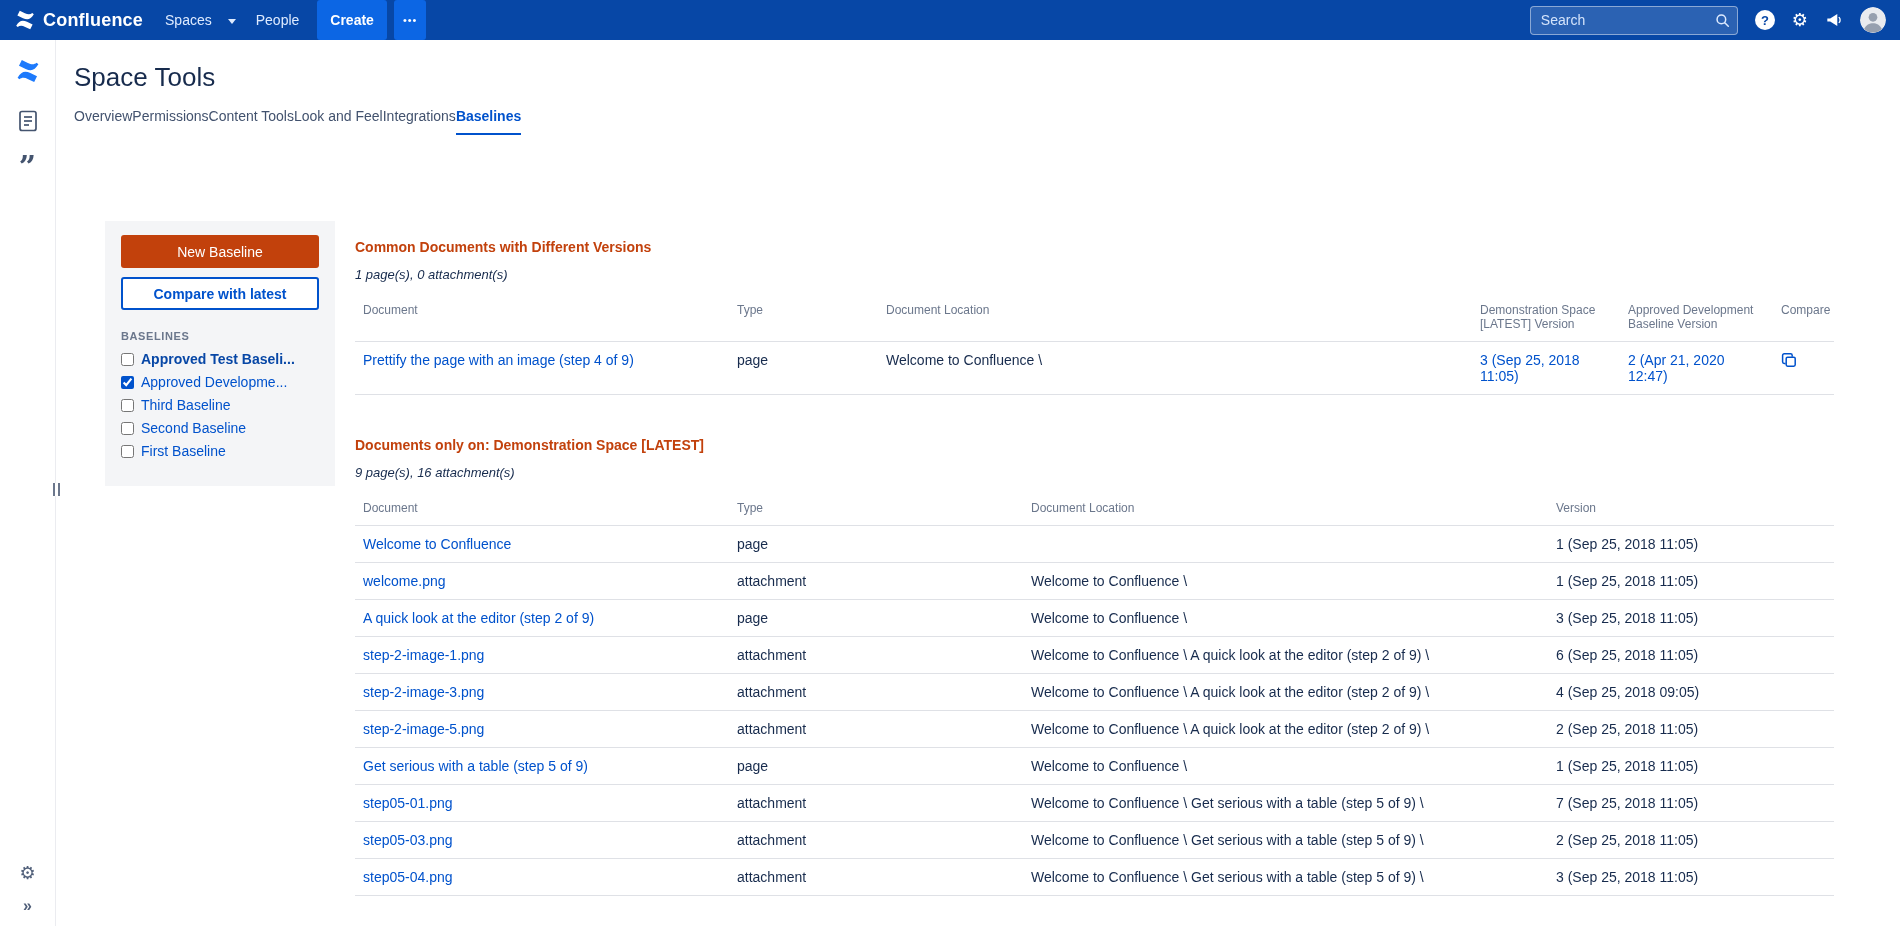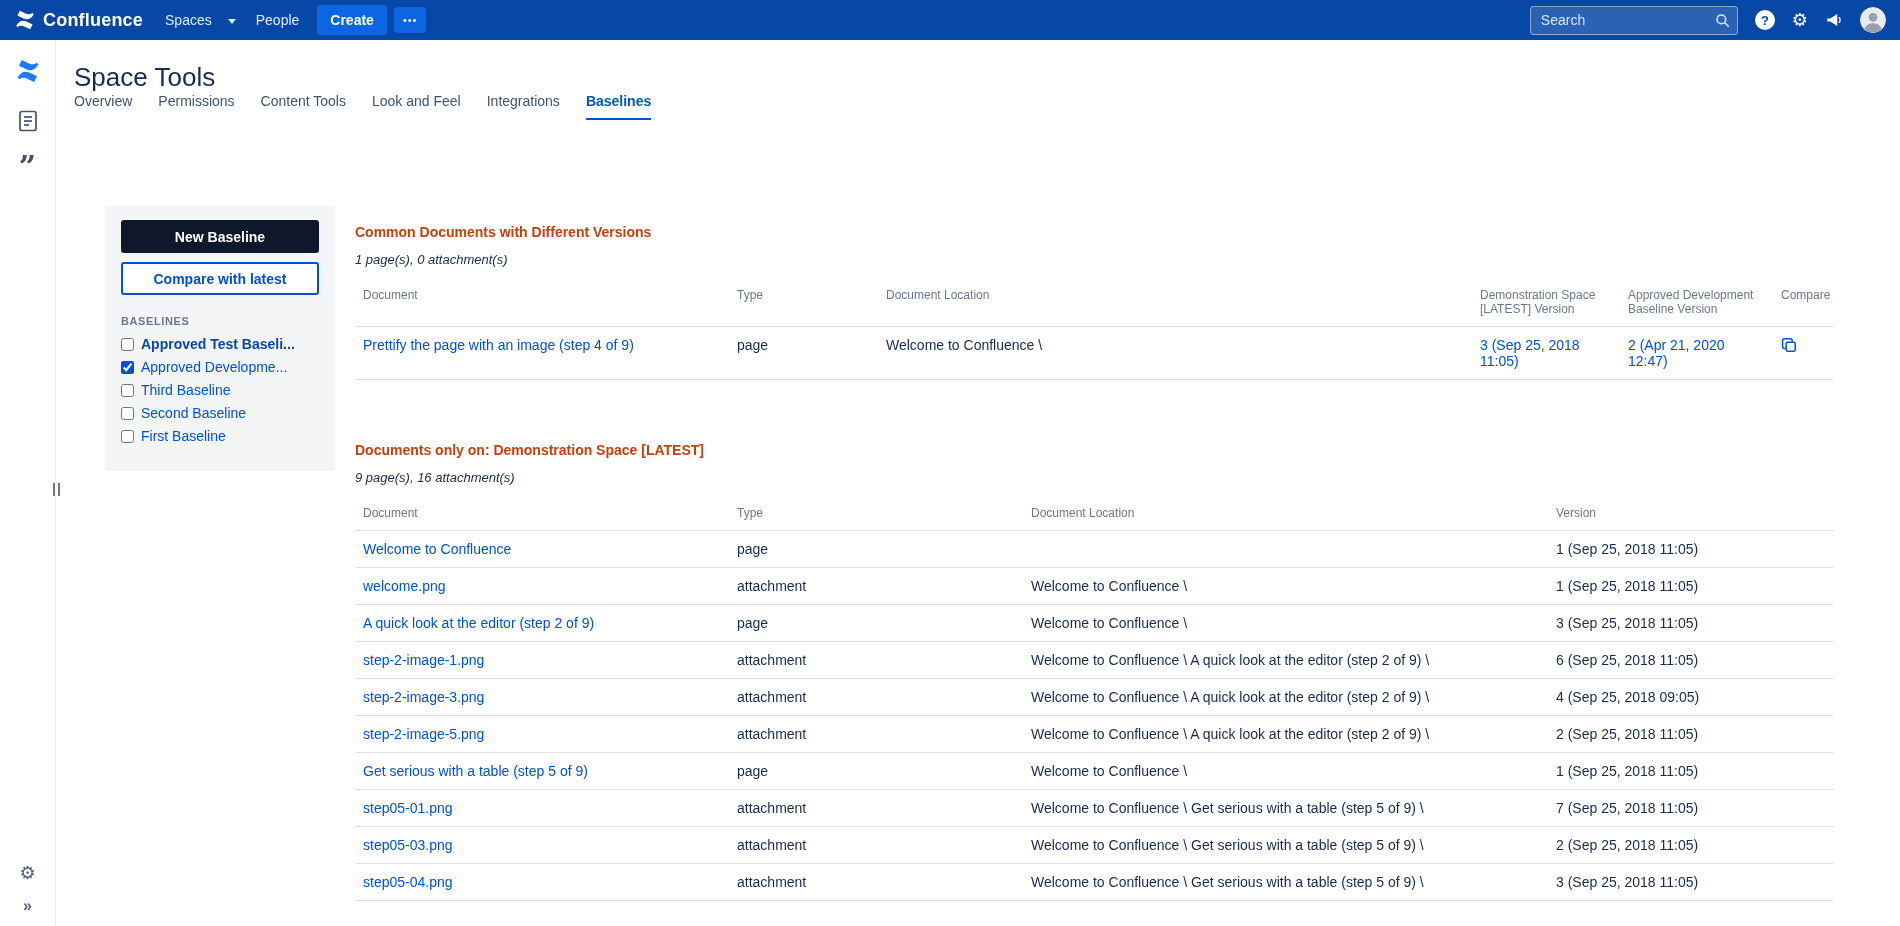--- a/index.html
+++ b/index.html
@@ -1,21 +1,21 @@
 <!DOCTYPE html>
 <html><head>
 <meta charset="utf-8">
 <style>
   *{box-sizing:border-box;margin:0;padding:0}
   html,body{width:1900px;height:926px;overflow:hidden}
   body{font-family:"Liberation Sans",sans-serif;background:#fff;color:#172B4D}
   a{text-decoration:none;cursor:pointer}
 
   
-  .navbar{height:40px;background:#0747A6;display:flex;align-items:center;padding:0 14px;color:#fff}
+  .navbar{height:40px;background:#0747A6;display:flex;padding:0 14px;color:#fff}
   .brand{display:flex;align-items:center;gap:7px;margin-right:12px;cursor:pointer}
   .brand-name{font-size:18px;font-weight:700;letter-spacing:.2px;color:#fff}
   .nav-link{color:#DEEBFF;font-size:14px;padding:7px 10px;border-radius:3px;display:flex;align-items:center;gap:16px;cursor:pointer}
   .chev{display:inline-block;width:0;height:0;border-left:4px solid transparent;border-right:4px solid transparent;border-top:5px solid #DEEBFF;margin-top:2px}
   .btn-create{background:#0C66E4;color:#fff;font-size:14px;font-weight:600;border:none;border-radius:3px;padding:7px 13px;margin-left:8px;cursor:pointer;font-family:inherit}
   .btn-more{background:#0C66E4;color:#fff;border:none;border-radius:3px;padding:7px 9px;margin-left:7px;font-size:11px;letter-spacing:1px;cursor:pointer;font-family:inherit}
   .nav-right{margin-left:auto;display:flex;align-items:center;gap:17px}
   .search-box{position:relative;width:208px}
   .search-box input{width:100%;height:29px;background:rgba(255,255,255,.15);border:1px solid rgba(255,255,255,.45);border-radius:4px;color:#fff;font-size:14px;padding:0 32px 0 10px;outline:none;font-family:inherit}
   .search-box input::placeholder{color:#DEEBFF;opacity:.95}
@@ -31,41 +31,41 @@
   .side-ic{cursor:pointer;display:flex;align-items:center;justify-content:center}
   .quote-glyph{font-family:"DejaVu Serif",serif;font-size:30px;font-weight:700;color:#44546F;line-height:.6;cursor:pointer}
   .side-bottom{margin-top:auto;display:flex;flex-direction:column;align-items:center;gap:16px}
   .gear-gray{font-size:18px;color:#505F79;cursor:pointer;line-height:1}
   .expand-glyph{font-size:16px;font-weight:700;color:#505F79;cursor:pointer;line-height:1}
   .resize-grip{position:absolute;left:53px;top:443px;width:7px;height:13px;border-left:2px solid #6B778C;border-right:2px solid #6B778C;cursor:col-resize;z-index:5;background:#fff}
 
   
   .main{flex:1;overflow:hidden;padding-left:18px}
   .page-title{font-size:26px;font-weight:500;color:#172B4D;margin-top:22px}
-  .tabs{display:flex;gap:26px;margin-top:0}
+  .tabs{display:flex;margin-top:15px}
   .tab{font-size:14px;color:#42526E;padding-bottom:9px}
   .tab.active{color:#0052CC;font-weight:600;border-bottom:2px solid #0052CC}
 
   .content{display:flex;align-items:flex-start;margin-top:86px}
 
   
   .panel{width:230px;margin-left:31px;background:#F4F5F7;padding:14px 16px 20px;flex-shrink:0}
-  .btn-primary{display:block;width:100%;height:33px;background:#0f172a;color:#fff;font-weight:700;font-size:14px;border:none;border-radius:3px;margin-bottom:9px;cursor:pointer;font-family:inherit}
+  .btn-primary{display:block;width:100%;height:33px;background:#c2410c;color:#fff;font-weight:400;font-size:14px;border:none;border-radius:3px;margin-bottom:9px;cursor:pointer;font-family:inherit}
   .btn-outline{display:block;width:100%;height:33px;background:#fff;color:#0052CC;font-weight:700;font-size:14px;border:2px solid #0052CC;border-radius:3px;cursor:pointer;font-family:inherit}
   .panel-label{font-size:11px;font-weight:700;color:#6B778C;letter-spacing:.6px;margin:20px 0 9px}
   .baseline-item{display:flex;align-items:center;gap:7px;margin-bottom:7px}
   .baseline-item input{width:13px;height:13px;accent-color:#0052CC;cursor:pointer}
   .baseline-link{font-size:14px;color:#0052CC}
   .baseline-link.bold{font-weight:700;color:#0747A6}
 
   
   .docs{width:1479px;margin-left:20px;padding-top:18px}
   .section-title{font-size:14px;font-weight:700;color:#c2410c}
   .section-summary{font-size:13px;font-style:italic;color:#172B4D;margin-top:12px}
-  .section-gap{margin-top:62px}
+  .section-gap{margin-top:42px}
   .doc-table{width:100%;border-collapse:collapse;table-layout:fixed;margin-top:15px}
   .doc-table th{font-size:12px;font-weight:400;color:#6B778C;text-align:left;padding:6px 8px 10px;vertical-align:top;border-bottom:1px solid #DFE1E6}
   .doc-table td{font-size:14px;color:#172B4D;padding:10px 8px;border-bottom:1px solid #DFE1E6;vertical-align:top;overflow:hidden}
   .doc-table td a{color:#0052CC}
   .compare-ic{display:inline-block;cursor:pointer;line-height:0}
 </style>
 </head>
 <body>
 
 <header class="navbar">

